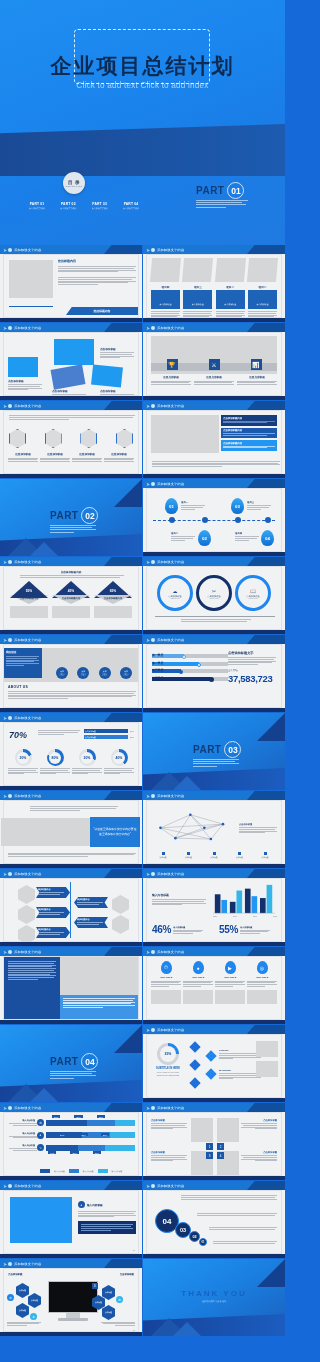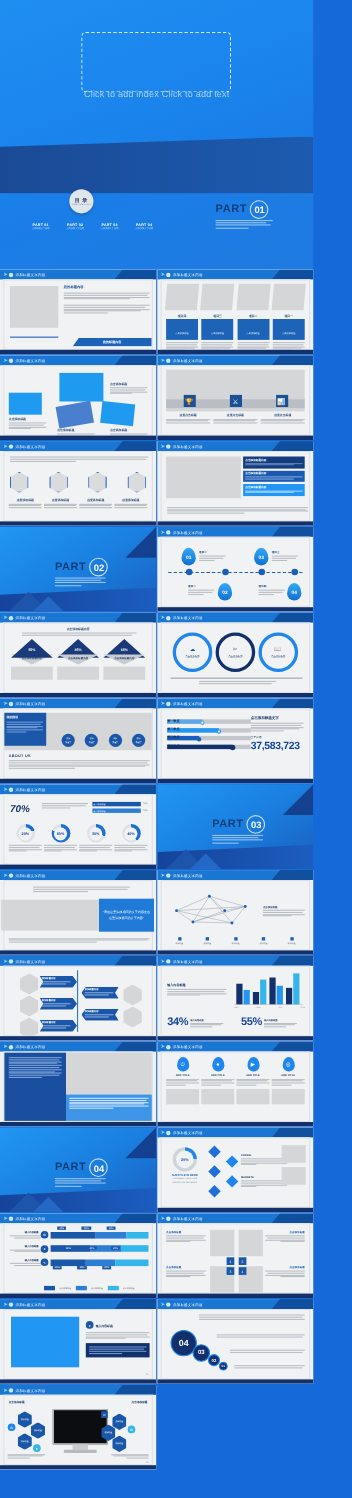--- a/index.html
+++ b/index.html
@@ -83,21 +83,22 @@
 </head>
 <body>
 
 <div class="cover">
   <div class="cov-tri" style="border-width:0 0 44px 44px;border-color:transparent transparent #14418f transparent;right:0;top:0;"></div>
   <div class="cov-tri" style="border-width:0 38px 38px 38px;border-color:transparent transparent #1b59b4 transparent;left:18px;top:106px;opacity:.9;"></div>
   <div class="cov-band2"></div>
   <div class="cov-tri" style="border-width:0 30px 30px 30px;border-color:transparent transparent #2267c9 transparent;left:76px;top:128px;"></div>
   <div class="cov-tri" style="border-width:0 26px 26px 26px;border-color:transparent transparent #2a74d6 transparent;left:196px;top:136px;"></div>
   <div class="dash-box"></div>
-  <div class="cov-sub">Click to add index Click to add text</div>
+  <div class="cov-title">企业项目总结计划</div>
+  <div class="cov-sub">Click to add text Click to add index</div>
 
   <div class="toc-circle">
     <span class="cn">目 录</span>
     <span class="en">www.index.com</span>
   </div>
 
   <div class="toc-items">
     <div class="toc-it">
       <div class="t1">PART 01</div>
       <div class="t2">点击添加文字说明</div>
@@ -950,21 +951,21 @@
           </g>
           <line x1="2" y1="32" x2="68" y2="32" stroke="#9aa3ac" stroke-width=".4"></line>
         </svg>
         <div style="position:absolute;right:4px;top:36px;width:64px;display:flex;justify-content:space-between;">
           <span style="font-size:1.7px;color:#7b8794;">2015</span>
           <span style="font-size:1.7px;color:#7b8794;">2016</span>
           <span style="font-size:1.7px;color:#7b8794;">2017</span>
           <span style="font-size:1.7px;color:#7b8794;">2018</span>
         </div>
         <div style="position:absolute;left:5px;bottom:6px;display:flex;align-items:flex-start;gap:2px;">
-          <span class="bigno" style="font-size:10px;">34%</span>
+          <span class="bigno" style="font-size:10px;">46%</span>
           <div style="width:30px;margin-top:2px;">
             <div style="font-size:2px;color:#13305f;font-weight:bold;">输入内容标题</div>
             <div class="lines sm" style="margin-top:1px">
                 <i style="width:30px"></i>
                 <i style="width:28px"></i>
                 <i style="width:20px"></i>
               </div>
           </div>
         </div>
         <div style="position:absolute;left:72px;bottom:6px;display:flex;align-items:flex-start;gap:2px;">
@@ -1409,15 +1410,25 @@
         <div class="lines sm" style="position:absolute;right:3px;bottom:4px;">
             <i style="width:34px"></i>
             <i style="width:32px;margin-left:2px"></i>
             <i style="width:20px;margin-left:14px"></i>
           </div>
         <div style="position:absolute;right:3px;bottom:0;font-size:2px;color:#9aa3ac;">23</div>
       </div>
       <div class="sl-foot"></div>
     </div>
 
+    <div class="slide dark">
+      <div class="div-tri" style="border-width:0 0 28px 28px;border-color:transparent transparent #14418f transparent;right:0;top:0;"></div>
+      <div class="div-band"></div>
+      <div class="div-tri" style="border-width:0 18px 18px 18px;border-color:transparent transparent #1d55ab transparent;left:8px;bottom:0;"></div>
+      <div class="div-tri" style="border-width:0 14px 14px 14px;border-color:transparent transparent #2468c6 transparent;left:30px;bottom:0;"></div>
+      <div style="position:absolute;left:0;right:0;top:30px;">
+        <div class="thanks">THANK YOU</div>
+        <div style="text-align:center;font-size:2.2px;color:rgba(255,255,255,.6);margin-top:2px;">感谢您的观看 请多多指教</div>
+      </div>
+    </div>
   </div>
 
 </div>
 
 </body></html>

